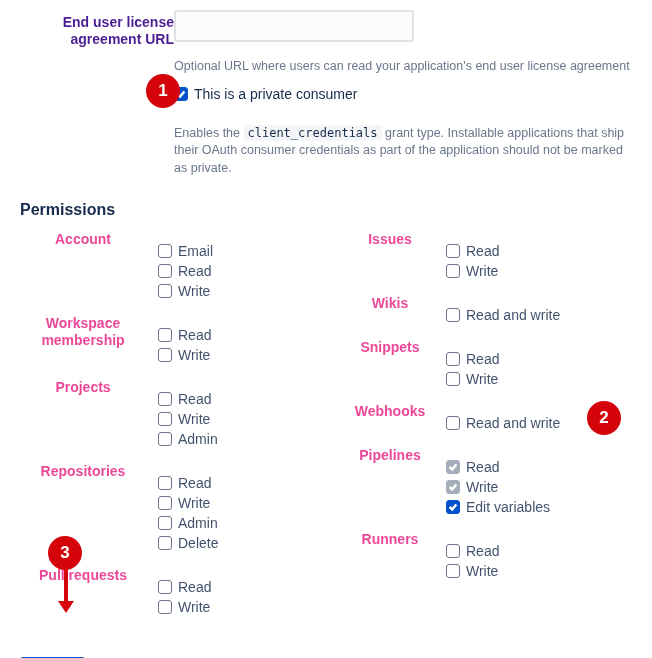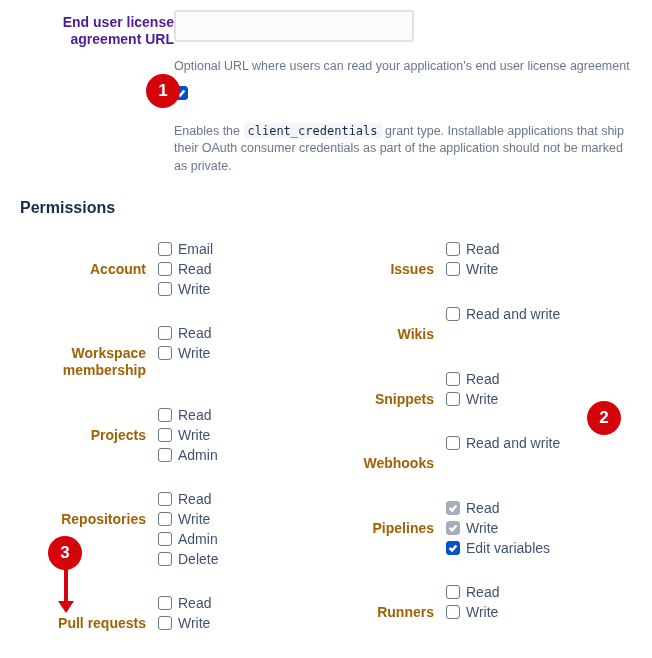--- a/index.html
+++ b/index.html
@@ -101,27 +101,26 @@
   }
   .perm-col {
     flex: 1;
   }
   .perm-group {
     display: flex;
     margin-bottom: 14px;
   }
   .perm-grp-label {
     width: 138px;
-    text-align: right;
+    text-align: center;
     font-weight: 600;
-    color: #a16207;
+    color: #ec4899;
     padding-right: 12px;
     padding-top: 2px;
     line-height: 1.2;
-    margin-top: 32px;
   }
   .perm-grp-opts {
     flex: 1;
     display: flex;
     flex-direction: column;
     gap: 4px;
     margin-top: 14px;
   }
   .opt-row {
     display: flex;
@@ -180,20 +179,21 @@
   <div class="row-content">
     <input class="text-input" type="text" value="" style="">
     <div class="helper">Optional URL where users can read your application's end user license agreement</div>
 
     <div class="check-line" style="margin-top:10px;">
       <span class="check checked">
         <svg viewBox="0 0 12 12">
               <polyline points="2,6 5,9 10,3"></polyline>
             </svg>
       </span>
+      <span class="opt-label" style="color:#172B4D;">This is a private consumer</span>
     </div>
     <div class="helper" style="margin-top:23px;">
       <span>Enables the </span><code class="inline">client_credentials</code><span> grant type. Installable applications that ship their OAuth consumer credentials as part of the application should not be marked as private.</span>
     </div>
   </div>
 </div>
 
 <h3 class="section">Permissions</h3>
 
 <div class="perm-grid">

